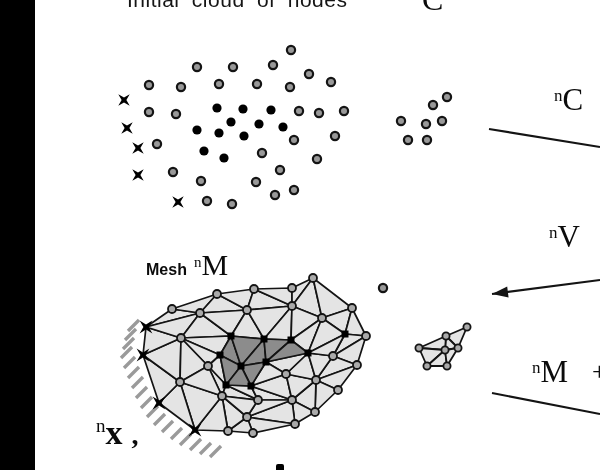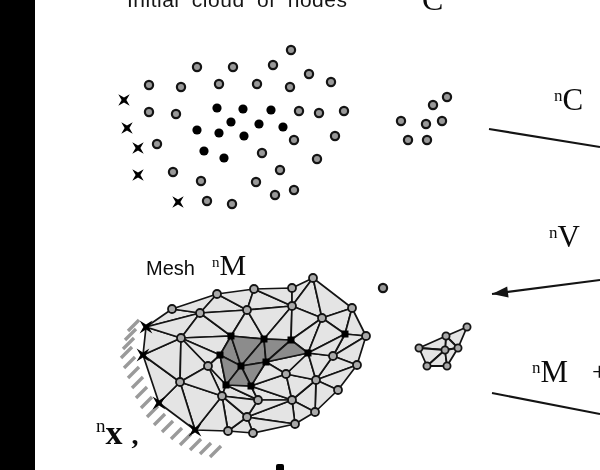--- a/index.html
+++ b/index.html
@@ -9,21 +9,21 @@
   }
   .black-bar{position:absolute;left:0;top:0;width:35px;height:470px;background:#000;}
   svg.fig{position:absolute;left:0;top:0;}
   .lbl{position:absolute;color:#0b0b0b;white-space:nowrap;}
   .title{left:127px;top:-12px;font-size:21px;letter-spacing:.5px;word-spacing:6px;color:#151515;}
   .sym-c-top{left:422px;top:-19px;font-family:"Liberation Serif",serif;font-size:32px;}
   .baseline-row{display:flex;align-items:baseline;}
   .sup{font-family:"Liberation Serif",serif;font-size:17px;position:relative;top:-9px;}
   .big{font-family:"Liberation Serif",serif;font-size:31px;line-height:1;}
   .mesh-label{left:146px;top:250px;}
-  .mesh-label .word{font-size:20px;margin-right:17px;}
+  .mesh-label .word{font-size:16px;margin-right:7px;font-weight:bold;}
   .mesh-label .sup{font-size:15px;top:-8px;}
   .mesh-label .big{font-size:30px;}
   .arrow-lbl-c{left:554px;top:84px;}
   .arrow-lbl-v{left:549px;top:221px;}
   .arrow-lbl-m{left:532px;top:356px;}
   .plus-clip{left:592px;top:357px;font-family:"Liberation Serif",serif;font-size:26px;}
   .x-label{left:96px;top:416px;}
   .x-label .sup{font-size:19px;top:-12px;}
   .x-label .xsym{font-family:"Liberation Serif",serif;font-weight:bold;font-size:34px;line-height:1;}
   .x-label .comma{font-family:"Liberation Serif",serif;font-weight:bold;font-size:28px;margin-left:9px;}

